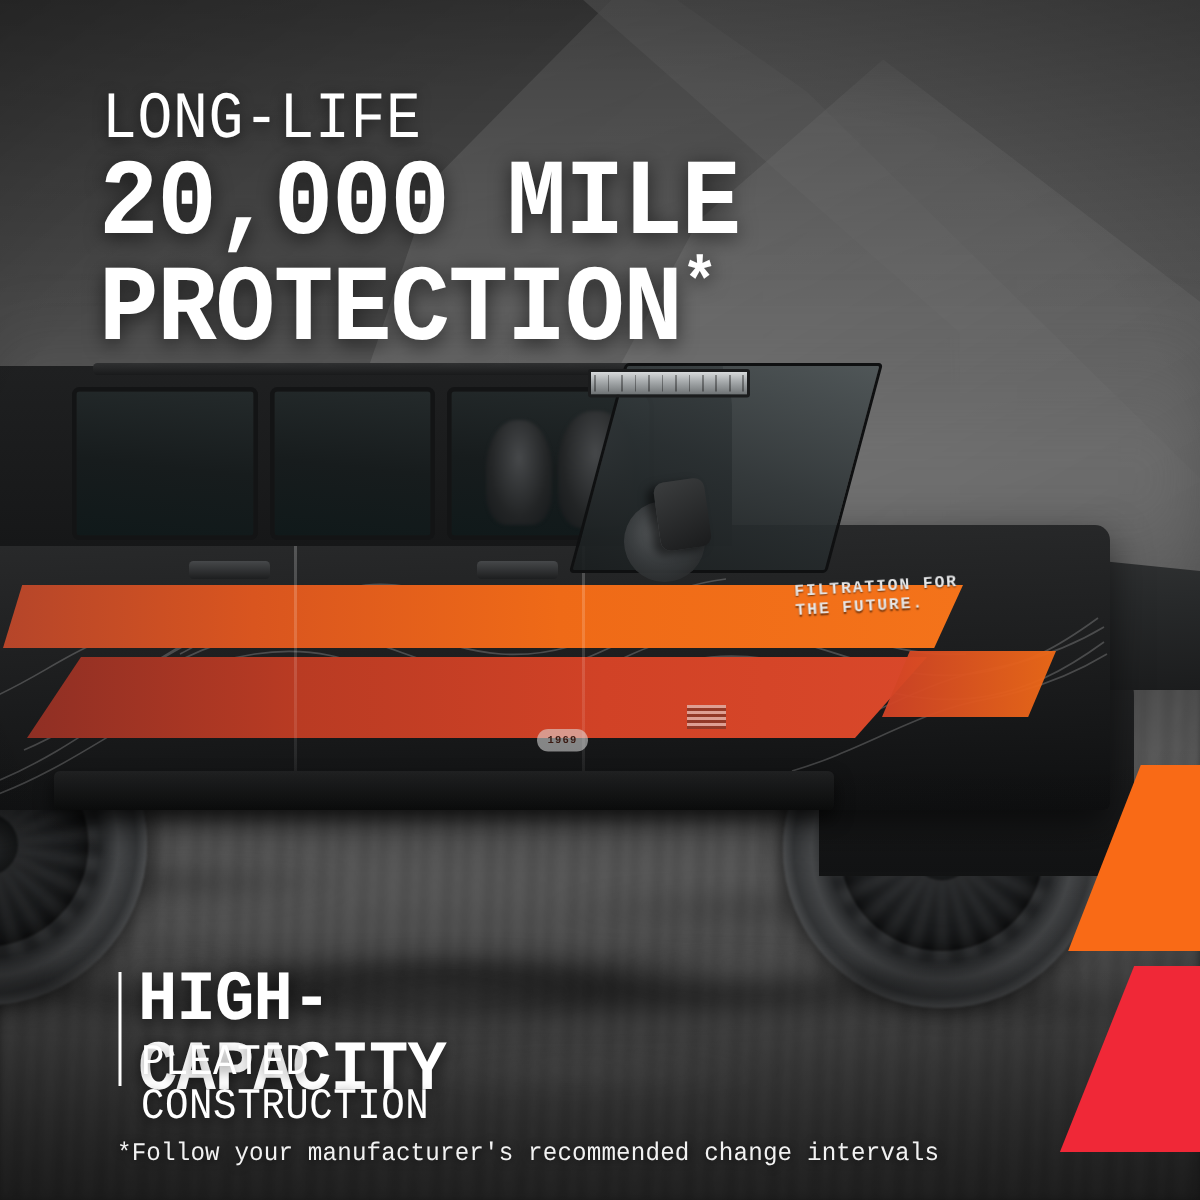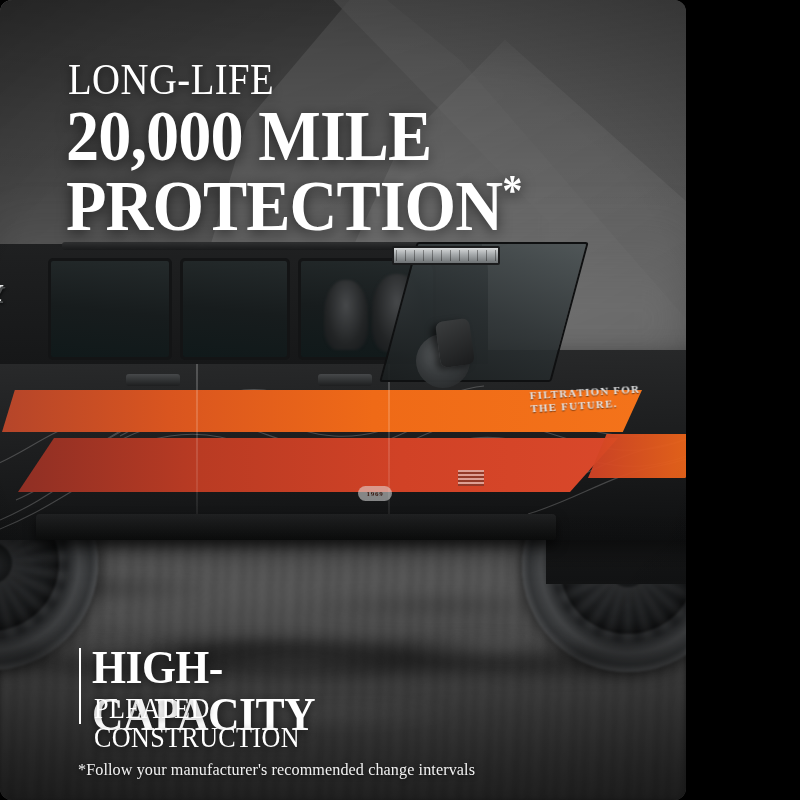--- a/index.html
+++ b/index.html
@@ -3,26 +3,25 @@
 <meta charset="utf-8">
 <title>K&amp;N Long-Life Filter Advertisement</title>
 <style>
   html, body {
     margin: 0;
     padding: 0;
     background: #000;
   }
   .stage {
     position: relative;
-    width: 686px;
+    width: 800px;
     height: 800px;
     overflow: hidden;
     background: #2b2b2b;
-    font-family: Liberation Serif, serif;
-    border-radius: 12px;
+    font-family: Liberation Mono, monospace;
     -webkit-font-smoothing: antialiased;
   }
 
   
   .bg-sky {
     position: absolute; inset: 0;
     background:
       linear-gradient(170deg, #6e6e6e 0%, #626262 18%, #585858 34%, #4c4c4c 50%, #3e3e3e 66%, #343434 82%, #2c2c2c 100%);
   }
   .bg-ridge-a {

